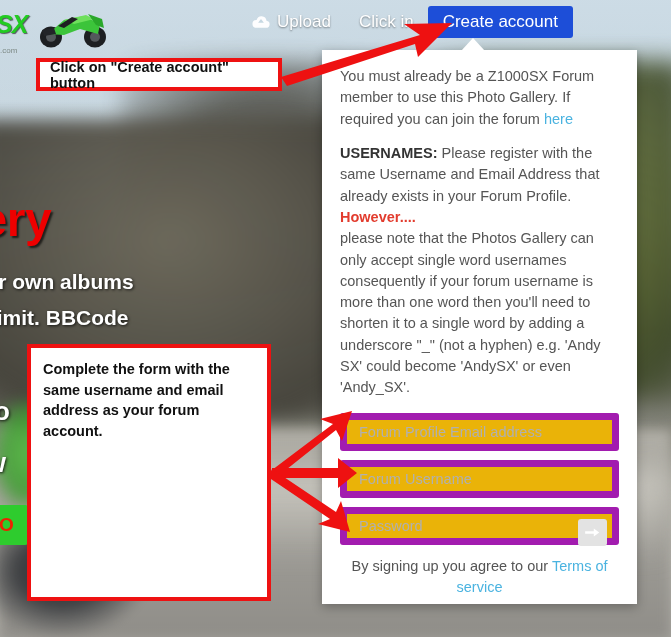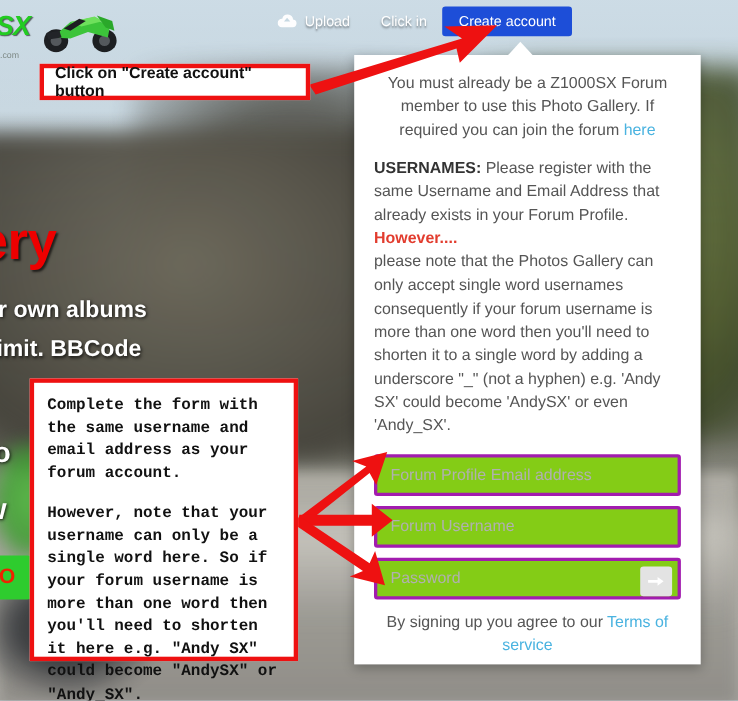--- a/index.html
+++ b/index.html
@@ -178,25 +178,25 @@
     font-size: 8px; color: #7e8a86; font-weight: normal;
   }
 
   .navitems {
     position: absolute;
     left: 238px; top: 6px;
     display: flex; align-items: center; gap: 0px;
   }
   .navitem {
     color: #ffffff;
-    font-size: 13px;
+    font-size: 17px;
     padding: 5px 14px;
     text-shadow: 0 1px 2px rgba(0,0,0,.45);
     cursor: pointer;
-    display: flex; align-items: flex-start; gap: 7px;
+    display: flex; align-items: center; gap: 7px;
     white-space: nowrap;
   }
   .navitem.active {
     background: #1d4ed8;
     border-radius: 3px;
     color: #fff;
     padding: 6px 15px;
     text-shadow: none;
   }
   .caret {
@@ -228,34 +228,34 @@
     border-right: 12px solid transparent;
     border-bottom: 13px solid #ffffff;
     z-index: 6;
   }
   .panel p {
     margin: 0 0 14px 0;
     font-size: 14.5px;
     line-height: 1.47;
     color: #555555;
   }
-  .panel p.tight { margin-bottom: 13px; text-align: center; }
+  .panel p.tight { margin-bottom: 13px; }
   .panel a.link { color: #4ab3e0; text-decoration: none; }
   .panel b { color: #333333; font-weight: bold; }
   .red-bold { color: #e23c2e; font-weight: bold; }
 
   .field {
     width: 279px;
     height: 38px;
-    border: 3px solid #a21caf;
+    border: 7px solid #a21caf;
     border-radius: 3px;
     margin-bottom: 9px;
     display: flex;
     position: relative;
-    background: #84cc16;
+    background: #eab308;
   }
   .field input {
     border: 0; outline: 0;
     width: 100%; height: 100%;
     padding: 0 12px;
     font-size: 14.5px;
     color: #555;
     font-family: "Liberation Sans", sans-serif;
     background: transparent;
   }
@@ -294,21 +294,21 @@
     padding-left: 10px;
     font-size: 14.5px;
   }
   .anno-big {
     left: 27px; top: 344px;
     width: 244px; height: 257px;
     padding: 11px 12px;
     font-size: 14.5px;
     line-height: 1.42;
   }
-  .anno-big p { margin: 0 0 16px 0; font-family: Liberation Mono, monospace; }
+  .anno-big p { margin: 0 0 16px 0; }
   .anno-big p:last-child { margin-bottom: 0; }
 
   svg.arrows { position: absolute; left:0; top:0; width:671px; height:637px; z-index: 19; pointer-events:none; }
 </style>
 </head>
 <body>
 
 <div id="stage">
 
   <div class="bg-photo">
@@ -427,17 +427,16 @@
     </g>
     <g>
       <path d="M272 469 L336 512 L341 501 L350 532 L318 524 L330 519 L268 477 Z" fill="#ee1111"></path>
     </g>
   </svg>
 
   <div class="anno anno-top">Click on "Create account" button</div>
 
   <div class="anno anno-big">
     <p>Complete the form with the same username and email address as your forum account.</p>
-    <p>However, note that your username can only be a single word here. So if your forum username is more than one word then you'll need to shorten it here e.g. "Andy SX" could become "AndySX" or "Andy_SX".</p>
 
   </div>
 
 </div>
 
 </body></html>

